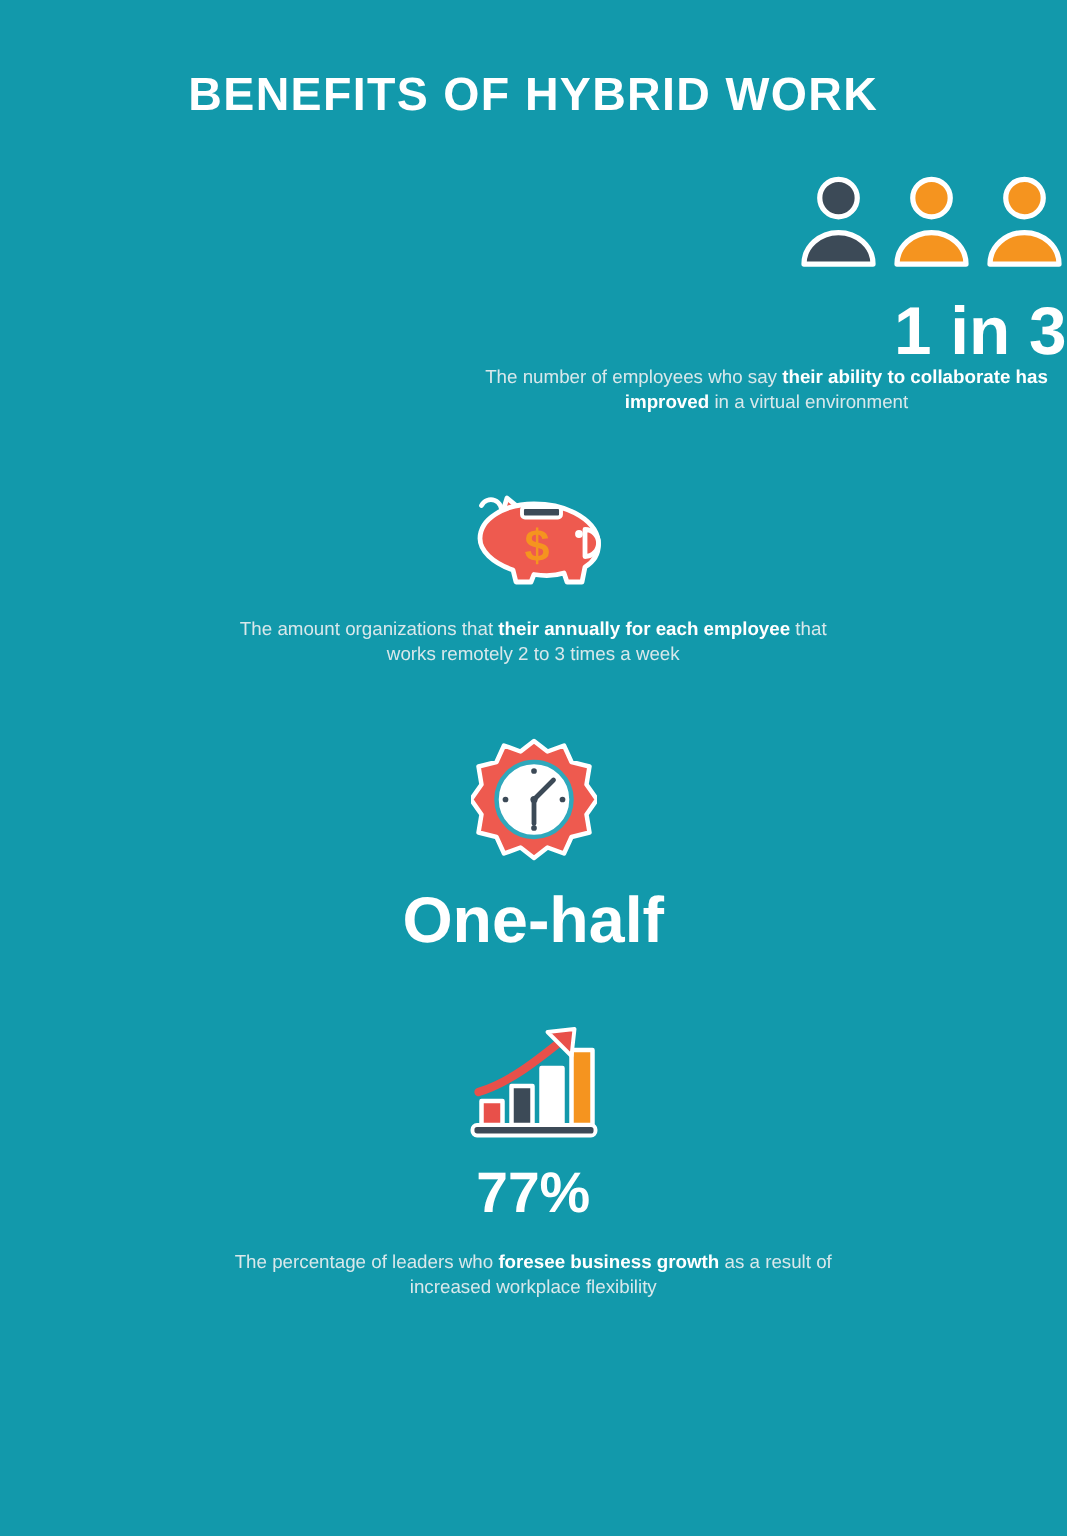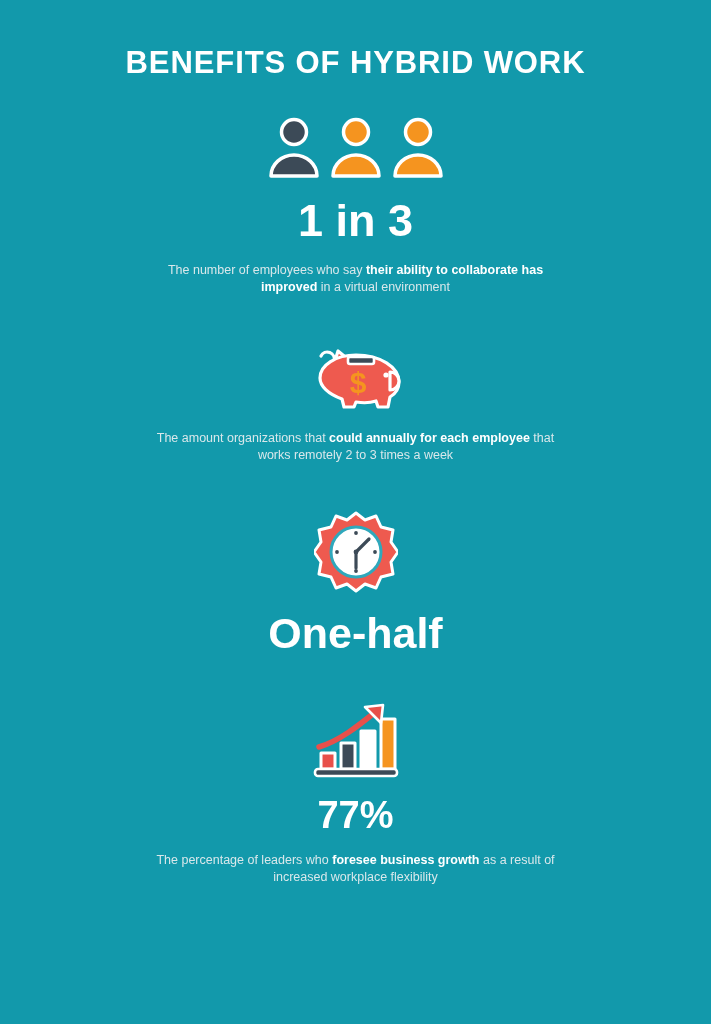--- a/index.html
+++ b/index.html
@@ -67,23 +67,23 @@
     text-align: center;
     max-width: 420px;
   }
 
   .stat-caption b {
     color: #FFFFFF;
     font-weight: bold;
   }
 
   
-  .block-people  { margin-top: 36px; }
+  .block-people  { margin-top: 36px; align-items: flex-end; }
   .block-people  .stat-value { font-size: 45px; margin-top: 20px; }
-  .block-people  .stat-caption { margin-top: 19px; max-width: 400px; }
+  .block-people  .stat-caption { max-width: 400px; }
 
   .block-piggy   { margin-top: 42px; }
   .block-piggy   .stat-value { font-size: 45px; margin-top: 17px; }
   .block-piggy   .stat-caption { margin-top: 19px; max-width: 400px; }
 
   .block-clock   { margin-top: 46px; }
   .block-clock   .stat-value { font-size: 43px; margin-top: 18px; }
   .block-clock   .stat-caption { margin-top: 19px; max-width: 410px; }
 
   .block-growth  { margin-top: 48px; }
@@ -138,21 +138,21 @@
         </g>
 
         <rect x="44" y="18" width="26" height="7" rx="2" fill="#3C4A57" stroke="#FFFFFF" stroke-width="2.6"></rect>
 
         <circle cx="82" cy="36" r="2.6" fill="#FFFFFF"></circle>
 
         <text x="54" y="54" font-family="Liberation Sans, sans-serif" font-size="30" font-weight="bold" fill="#F5941F" text-anchor="middle">$</text>
       </svg>
     </div>
     <p class="stat-caption">
-      <span>The amount organizations that </span><b>could annually for each employee</b><span> that works remotely 2 to 3 times a week</span>
+      <span>The amount organizations that </span><b>their annually for each employee</b><span> that works remotely 2 to 3 times a week</span>
     </p>
   </section>
 
   <section class="stat-block block-clock">
     <div class="stat-icon">
       <svg width="84" height="84" viewBox="0 0 84 84" aria-hidden="true">
 
         <g fill="#EE5A4F" stroke="#FFFFFF" stroke-width="3" stroke-linejoin="round">
           <path d="M42 3 L51 10 L62 6 L67 17 L79 20 L77 32 L84 42 L77 52 L79 64 L67 67
                    L62 78 L51 74 L42 81 L33 74 L22 78 L17 67 L5 64 L7 52 L0 42 L7 32

